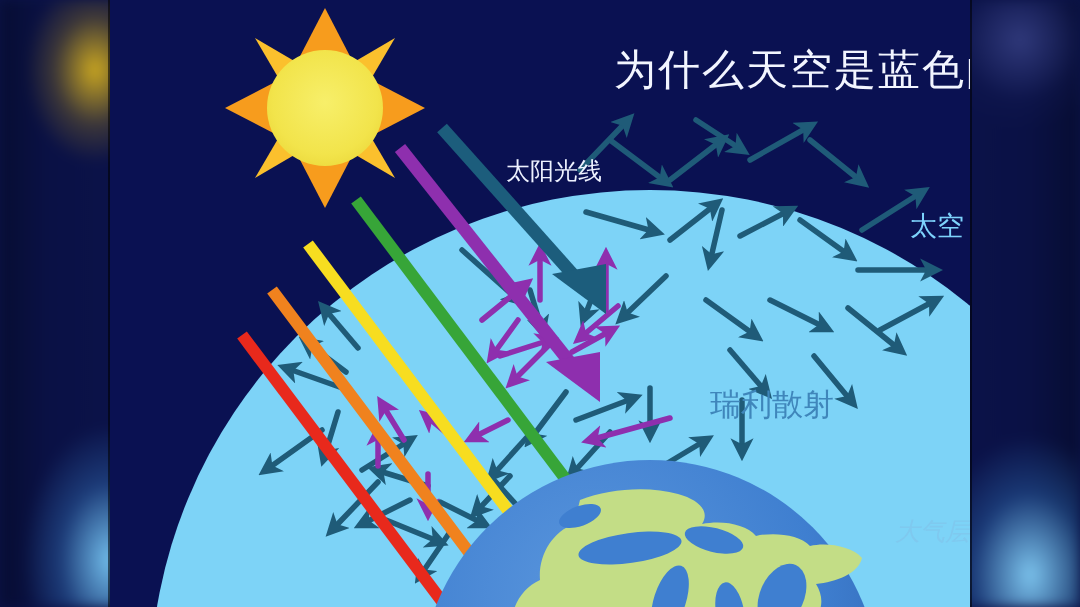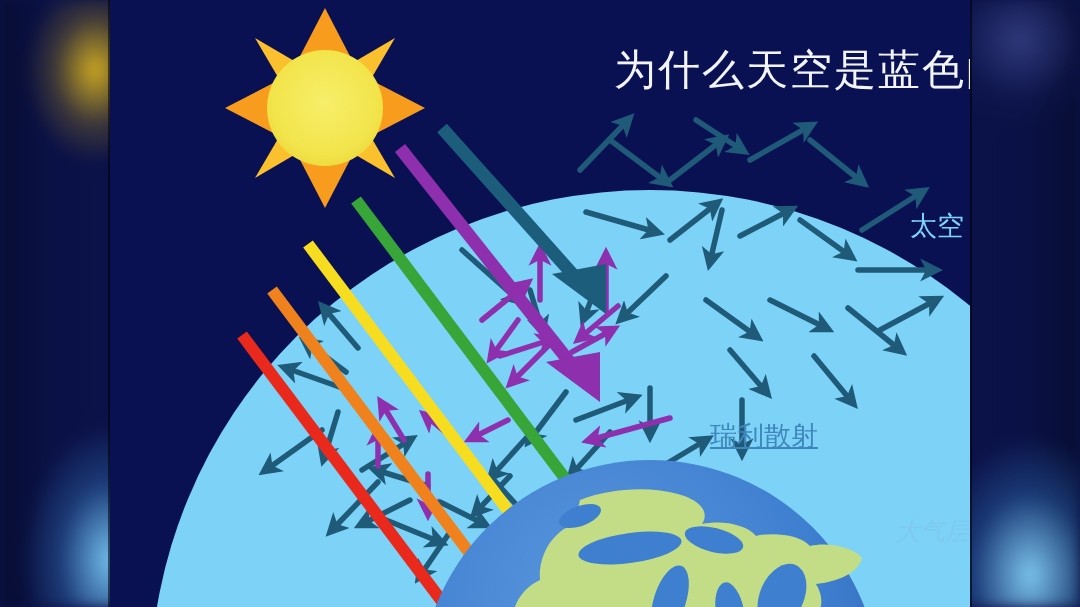--- a/index.html
+++ b/index.html
@@ -25,21 +25,21 @@
     filter:blur(6px);
   }
   .seam{position:absolute;top:0;height:607px;width:2px;background:rgba(0,0,0,.55);}
   
   #picture{position:absolute;left:110px;top:0;width:860px;height:607px;overflow:hidden;background:#0a1152;}
   #picture svg{display:block;}
   .lbl{position:absolute;white-space:nowrap;}
   #title{left:504px;top:42px;font-size:42px;color:#f2f5ff;letter-spacing:2px;}
   #lbl-sun{left:396px;top:155px;font-size:24px;color:#eef2ff;}
   #lbl-space{left:800px;top:208px;font-size:27px;color:#7dd3fc;}
-  #lbl-rayleigh{left:600px;top:418px;font-size:27px;color:#3f86bb;text-decoration:underline;}
+  #lbl-rayleigh{left:600px;top:384px;font-size:31px;color:#3f86bb;}
   #lbl-atmos{left:785px;top:515px;font-size:25px;color:#7fc9ef;font-style:italic;}
 </style>
 </head>
 <body>
 
 <div id="stage">
 
   <div class="blur-strip" id="blur-left"></div>
   <div class="blur-strip" id="blur-right"></div>
 
@@ -199,20 +199,21 @@
           <ellipse cx="620" cy="612" rx="14" ry="30" transform="rotate(-10 620 612)"></ellipse>
           <ellipse cx="470" cy="516" rx="22" ry="10" transform="rotate(-20 470 516)"></ellipse>
           <ellipse cx="672" cy="596" rx="22" ry="34" transform="rotate(24 672 596)"></ellipse>
           <ellipse cx="700" cy="660" rx="30" ry="46" transform="rotate(12 700 660)"></ellipse>
           <ellipse cx="506" cy="700" rx="10" ry="22" transform="rotate(-8 506 700)"></ellipse>
         </g>
       </g>
     </svg>
 
     <div class="lbl" id="title">为什么天空是蓝色的?</div>
+    <div class="lbl" id="lbl-sun">太阳光线</div>
     <div class="lbl" id="lbl-space">太空</div>
     <div class="lbl" id="lbl-rayleigh">瑞利散射</div>
     <div class="lbl" id="lbl-atmos">大气层</div>
 
   </div>
 
   <div class="seam" style="left:108px"></div>
   <div class="seam" style="left:970px"></div>
 </div>
 

